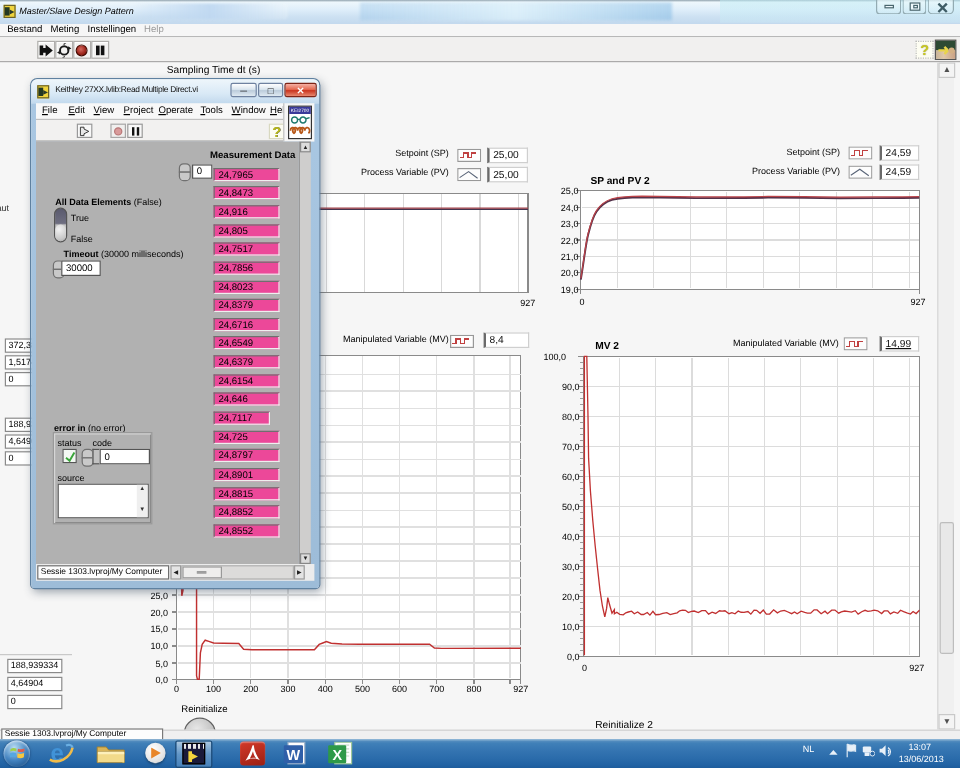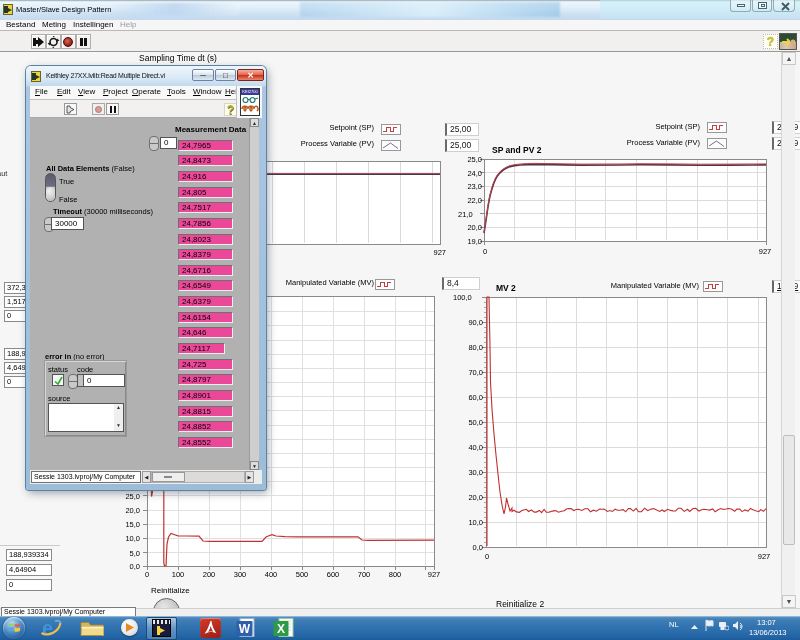--- a/index.html
+++ b/index.html
@@ -7,21 +7,21 @@
 body { position:relative; background:#f4f4f4; }
 .abs { position:absolute; }
 
 #titlebar { left:0; top:0; width:800px; height:20px;
   background:linear-gradient(180deg,#90a2ad 0%,#eef7fc 9%,#dfeefa 40%,#cde1f2 70%,#c3d9ee 100%); }
 #titlebar .ghost { left:110px; top:3px; width:130px; height:13px; background:linear-gradient(90deg,rgba(255,255,255,.0),rgba(190,215,240,.9),rgba(255,255,255,.2)); filter:blur(1px); border-radius:3px;}
 #titlebar .ghost2 { left:300px; top:2px; width:260px; height:15px; background:linear-gradient(90deg,rgba(140,190,230,.35),rgba(220,240,250,.8),rgba(120,180,225,.45)); filter:blur(1.2px); }
 .lvicon { left:3px; top:4px; width:10px; height:11px; background:#f0d43c; border:1px solid #6a6228; }
 .lvicon:before { content:""; position:absolute; left:0px; top:1px; width:4px; height:7px; background:#233823; }
 .lvicon:after { content:""; position:absolute; left:4px; top:2.5px; width:0; height:0; border-left:4px solid #2a3a2a; border-top:2.5px solid transparent; border-bottom:2.5px solid transparent; }
-#title-text { left:16px; top:5px; font-size:7.5px; color:#000; }
+#title-text { left:16px; top:5px; font-size:7.5px; color:#000;font-style:italic; }
 .capbtn { top:0px; height:12px; background:linear-gradient(180deg,rgba(255,255,255,.45),rgba(210,235,242,.25)); border:1px solid #93abb2; border-top:none; }
 .capbtn.mn { left:730px; width:21px; border-radius:0 0 3px 3px;}
 .capbtn.mx { left:752px; width:20px; border-radius:0 0 3px 3px;}
 .capbtn.cl { left:773px; width:22px; border-radius:0 0 4px 4px;}
 .capbtn i { position:absolute; left:6px; top:4px; width:8px; height:3px; border:1px solid #49666e; background:rgba(255,255,255,.5); }
 .capbtn.mx i { left:5px; top:2px; width:9px; height:7px; }
 .capbtn.mx b { position:absolute; left:8px; top:4px; width:4px; height:3px; border:1px solid #49666e; }
 
 #mainmenu { left:0; top:20px; width:800px; height:11px; background:#f6f6f6; font-size:8px; color:#000; }
 #mainmenu span { position:absolute; top:0px; }
@@ -39,21 +39,21 @@
 #vscroll .arr { position:absolute; left:0; width:14px; height:13px; background:#f4f4f4; border:1px solid #c9c9c9; color:#505050; font-size:7px; text-align:center; line-height:11px;}
 #vscroll .thumb { position:absolute; left:1px; width:12px; height:110px; top:383px; background:#e8e8e8; border:1px solid #bdbdbd; border-radius:2px;}
 
 #taskbar { left:0; top:616px; width:800px; height:24px;
   background:linear-gradient(180deg,#6396c3 0%,#4080b8 14%,#3474b1 40%,#2b6cab 65%,#2263a4 88%,#1d5c9c 100%); }
 #taskbar .topline { position:absolute; left:0; top:0; width:800px; height:1px; background:#8fb6d6; }
 
 .tray { position:absolute; color:#fff; font-size:7.5px; }
 
 .numbox { height:12px; background:#fff; border:1px solid #8a8a8a; font-size:7.5px; color:#000; line-height:10px; padding-left:2px; overflow:hidden; }
-.valbox { height:13px; background:#fff; border:1px solid #cfcfcf; border-left:2px solid #6a6a6a; font-size:8.5px; color:#111; line-height:11px; padding-left:3px; overflow:hidden;margin-left:39px; }
+.valbox { height:13px; background:#fff; border:1px solid #cfcfcf; border-left:2px solid #6a6a6a; font-size:8.5px; color:#111; line-height:11px; padding-left:3px; overflow:hidden; }
 .leg { font-size:7.5px; color:#000; }
 .axlab { font-size:7.5px; color:#000; }
 
 #kwin { left:26px; top:66px; width:240px; height:424px; z-index:20;
   border-radius:5px 5px 3px 3px;
   background:linear-gradient(180deg,#eef6fb 0%,#d9e9f6 12px,#c2d9ed 20px,#a9c7e2 21px,#9dbcd8 100%);
   box-shadow:0 0 0 1px #5f81a0, 2px 3px 8px rgba(40,60,80,.45); }
 #kwin .titletext { position:absolute; left:20px; top:6px; font-size:7px; letter-spacing:-0.26px; color:#111; }
 #kwin .klvicon { position:absolute; left:5px; top:5px; width:10px; height:11px; background:#f0d43c; border:1px solid #6a6228; }
 #kwin .klvicon:before { content:""; position:absolute; left:0px; top:1px; width:4px; height:7px; background:#233823; }
@@ -299,21 +299,21 @@
     </g>
   <g shape-rendering="auto">
    <path d="M14,81 C16,70 18,52 20,44 C22,36 24,29 27,24.5 C30,20 34,16.5 40,14.6 C46,13.1 54,12.5 65,12.4 L80,12.6 L110,13.1 L150,13.0 L170,12.7 L200,12.9 L230,13.2 L260,13.1 L282,13.0 L296,12.9" fill="none" stroke="#55324a" stroke-width="1.6"></path>
    <path d="M14,80 C16,69 18,51 20,43 C22,35 24,28 27,23.5 C30,19 34,15.5 40,13.6 C46,12.1 54,11.5 65,11.4 L80,11.6 L110,12.1 L150,12.0 L170,11.7 L200,11.9 L230,12.2 L260,12.1 L282,12.0 L296,11.9" fill="none" stroke="#bb4248" stroke-width="1"></path>
   </g>
 </svg>
 <div class="axlab abs" style="left:458px;top:155px;width:24px;text-align:right;">25,0</div>
 <div class="axlab abs" style="left:458px;top:169px;width:24px;text-align:right;">24,0</div>
 <div class="axlab abs" style="left:458px;top:182px;width:24px;text-align:right;">23,0</div>
 <div class="axlab abs" style="left:458px;top:196px;width:24px;text-align:right;">22,0</div>
-<div class="axlab abs" style="left:458px;top:210px;width:24px;">21,0</div>
+<div class="axlab abs" style="left:458px;top:210px;width:24px;text-align:right;">21,0</div>
 <div class="axlab abs" style="left:458px;top:223px;width:24px;text-align:right;">20,0</div>
 <div class="axlab abs" style="left:458px;top:237px;width:24px;text-align:right;">19,0</div>
 <div class="axlab abs" style="left:478px;top:247px;width:14px;text-align:center;">0</div>
 <div class="axlab abs" style="left:755px;top:247px;width:20px;text-align:center;">927</div>
 
 <div class="abs" style="left:496px;top:283px;font-size:8.5px;font-weight:bold;color:#000;">MV 2</div>
 <div class="leg abs" style="left:595px;top:281px;width:104px;text-align:right;">Manipulated Variable (MV)</div>
 <svg class="abs" style="left:703px;top:281px;" width="20" height="11">
     <rect x="0.5" y="0.5" width="19" height="10" fill="#fdfdfd" stroke="#989898"></rect>
     <path d="M2,7.5 h3 v-4 h4 v4 h3 v-4 h4" fill="none" stroke="#c04040" stroke-width="1" shape-rendering="crispEdges"></path>

